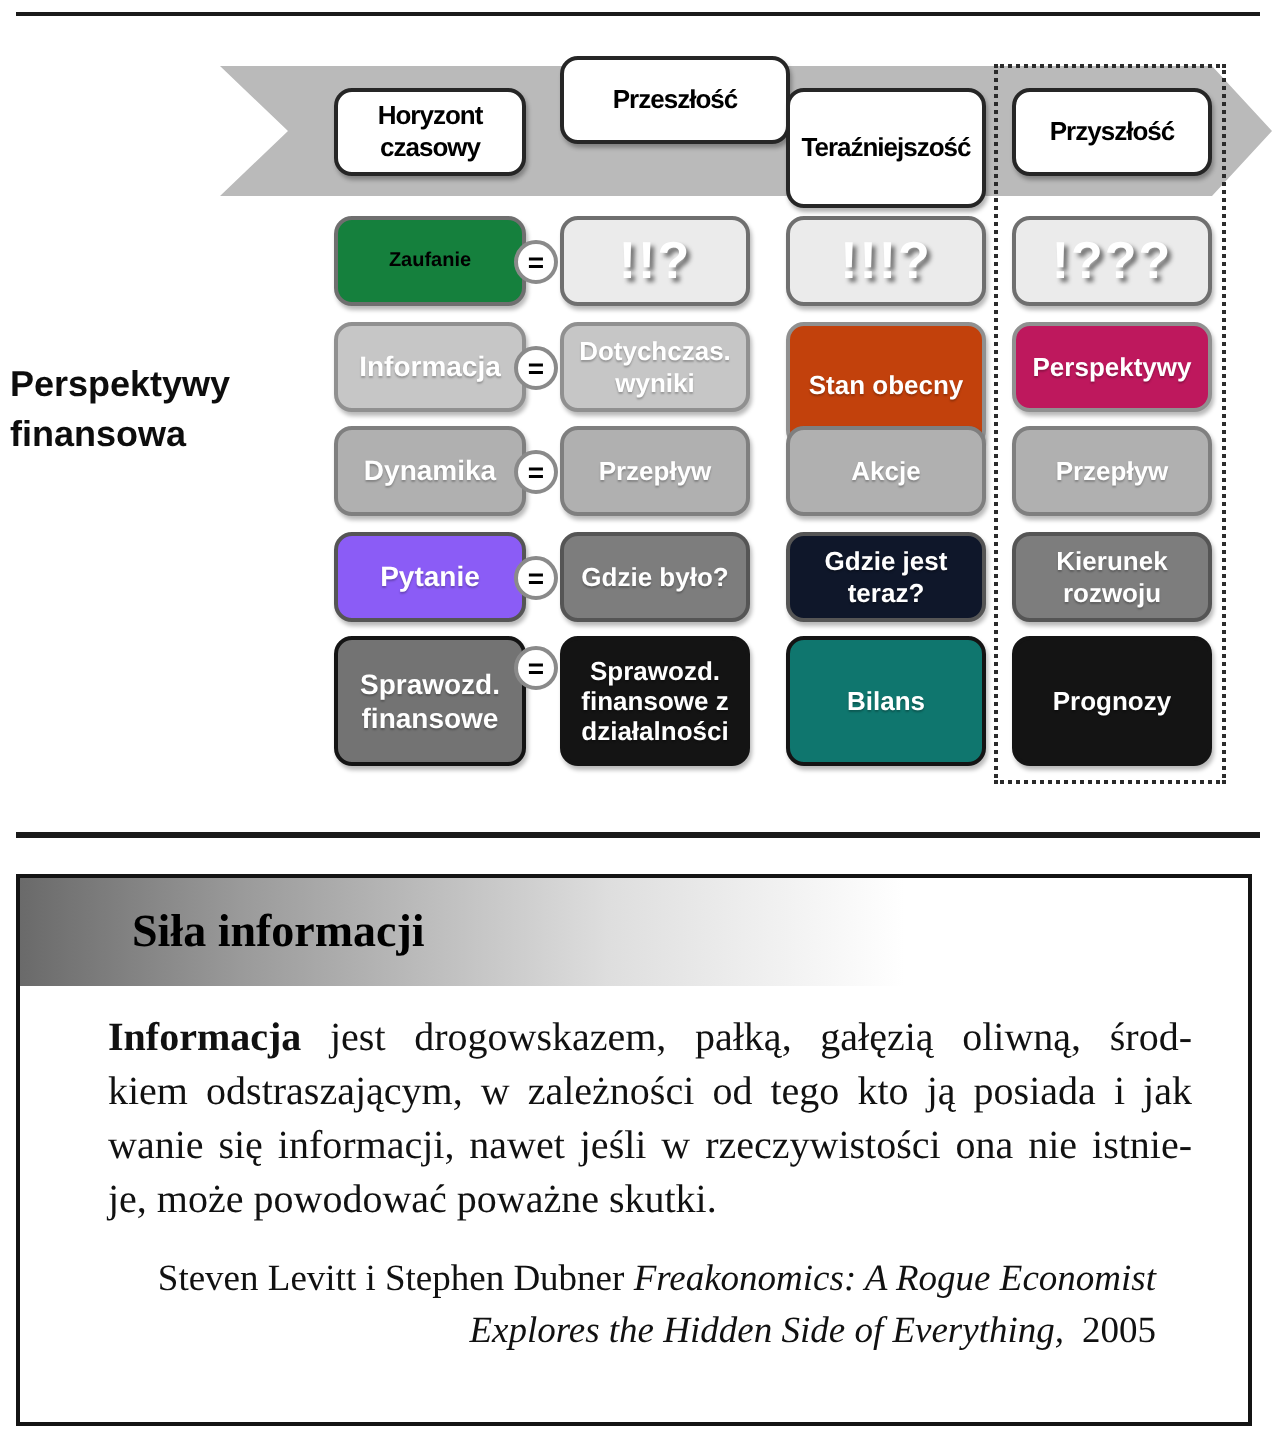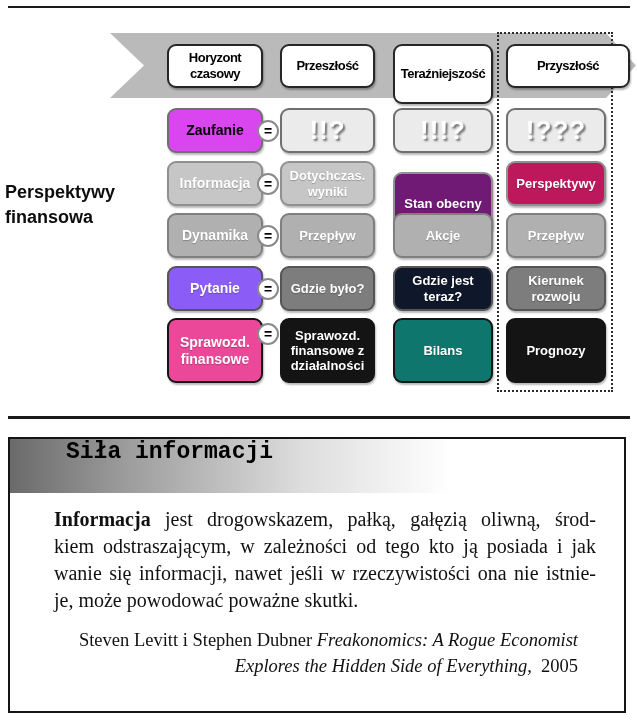--- a/index.html
+++ b/index.html
@@ -36,22 +36,22 @@
       text-shadow:2px 2px 2px rgba(110,110,110,0.95);}
 
   .eq{position:absolute;width:22px;height:22px;border-radius:50%;background:#ffffff;
       border:2px solid #8a8a8a;box-sizing:border-box;display:flex;align-items:center;justify-content:center;
       font-weight:bold;font-size:14px;color:#000;z-index:3;}
 
   
   #infobox{position:absolute;left:8px;top:437px;width:618px;height:276px;
       border:2px solid #141414;background:#fff;box-sizing:border-box;
       font-family:"Liberation Serif",serif;color:#111;}
-  #infobox-header{height:54px;display:flex;align-items:flex-start;
-      background:linear-gradient(to right,#6a6a6a 0%,#9a9a9a 18%,#dedede 48%,#ffffff 72%);font-family:Liberation Mono, monospace;}
+  #infobox-header{height:54px;display:flex;align-items:center;
+      background:linear-gradient(to right,#6a6a6a 0%,#9a9a9a 18%,#dedede 48%,#ffffff 72%);}
   #infobox-title{margin-left:56px;font-weight:bold;font-size:23px;color:#000;}
 
   #quote-paragraph{margin:13px 28px 0 44px;font-size:20px;}
   .qline{line-height:27px;text-align:justify;text-align-last:justify;}
   .qline.qlast{text-align:left;text-align-last:left;}
 
   #attribution{margin-top:13px;padding-right:46px;text-align:right;
       font-size:18.5px;line-height:26px;}
   #attribution .year{margin-left:9px;}
 </style>
@@ -61,44 +61,44 @@
 <div id="page">
 
   <div id="rule-top" class="rule"></div>
 
   <div id="diagram">
     <div id="side-label">Perspektywy finansowa</div>
     <div id="banner"></div>
     <div id="dotted-frame"></div>
 
   <div class="hcell" style="left: 167px; top: 44px; width: 96px; height: 44px;">Horyzont czasowy</div>
-      <div class="hcell" style="left: 280px; top: 44px; width: 95px; height: 44px;">Przeszłość</div>
+      <div class="hcell" style="left: 280px; top: 28px; width: 115px; height: 44px;">Przeszłość</div>
       <div class="hcell" style="left: 393px; top: 44px; width: 100px; height: 60px;">Teraźniejszość</div>
-      <div class="hcell" style="left: 506px; top: 44px; width: 124px; height: 44px;">Przyszłość</div>
-      <div class="mcell light" style="left: 167px; top: 108px; width: 96px; height: 45px; background: #d946ef; border: 2px solid rgb(111, 111, 111); color: rgb(0, 0, 0); font-size: 14px;">Zaufanie</div>
+      <div class="hcell" style="left: 506px; top: 44px; width: 100px; height: 44px;">Przyszłość</div>
+      <div class="mcell light" style="left: 167px; top: 108px; width: 96px; height: 45px; background: #15803d; border: 2px solid rgb(111, 111, 111); color: rgb(0, 0, 0); font-size: 10px;">Zaufanie</div>
       <div class="eq" style="left: 257px; top: 119.5px; width: 22px; height: 22px;">=</div>
       <div class="mcell punct" style="left: 280px; top: 108px; width: 95px; height: 45px; background: rgb(235, 235, 235); border: 2px solid rgb(111, 111, 111);">!!?</div>
       <div class="mcell punct" style="left: 393px; top: 108px; width: 100px; height: 45px; background: rgb(235, 235, 235); border: 2px solid rgb(111, 111, 111);">!!!?</div>
       <div class="mcell punct" style="left: 506px; top: 108px; width: 100px; height: 45px; background: rgb(235, 235, 235); border: 2px solid rgb(111, 111, 111);">!???</div>
       <div class="mcell" style="left: 167px; top: 161px; width: 96px; height: 45px; background: rgb(198, 198, 198); border: 2px solid rgb(144, 144, 144); color: rgb(255, 255, 255); font-size: 14px;">Informacja</div>
       <div class="eq" style="left: 257px; top: 172.5px; width: 22px; height: 22px;">=</div>
       <div class="mcell" style="left: 280px; top: 161px; width: 95px; height: 45px; background: rgb(198, 198, 198); border: 2px solid rgb(144, 144, 144); color: rgb(255, 255, 255);">Dotychczas. wyniki</div>
-      <div class="mcell" style="left: 393px; top: 172px; width: 100px; height: 63px; background: #701a75; border: 2px solid rgb(144, 144, 144); color: rgb(255, 255, 255);">Stan obecny</div>
+      <div class="mcell" style="left: 393px; top: 161px; width: 100px; height: 63px; background: #c2410c; border: 2px solid rgb(144, 144, 144); color: rgb(255, 255, 255);">Stan obecny</div>
       <div class="mcell" style="left: 506px; top: 161px; width: 100px; height: 45px; background: #be185d; border: 2px solid rgb(144, 144, 144); color: rgb(255, 255, 255);">Perspektywy</div>
       <div class="mcell" style="left: 167px; top: 213px; width: 96px; height: 45px; background: rgb(176, 176, 176); border: 2px solid rgb(127, 127, 127); color: rgb(255, 255, 255); font-size: 14px;">Dynamika</div>
       <div class="eq" style="left: 257px; top: 224.5px; width: 22px; height: 22px;">=</div>
       <div class="mcell" style="left: 280px; top: 213px; width: 95px; height: 45px; background: rgb(176, 176, 176); border: 2px solid rgb(127, 127, 127); color: rgb(255, 255, 255);">Przepływ</div>
       <div class="mcell" style="left: 393px; top: 213px; width: 100px; height: 45px; background: rgb(176, 176, 176); border: 2px solid rgb(127, 127, 127); color: rgb(255, 255, 255);">Akcje</div>
       <div class="mcell" style="left: 506px; top: 213px; width: 100px; height: 45px; background: rgb(176, 176, 176); border: 2px solid rgb(127, 127, 127); color: rgb(255, 255, 255);">Przepływ</div>
       <div class="mcell" style="left: 167px; top: 266px; width: 96px; height: 45px; background: #8b5cf6; border: 2px solid rgb(85, 85, 85); color: rgb(255, 255, 255); font-size: 14px;">Pytanie</div>
       <div class="eq" style="left: 257px; top: 277.5px; width: 22px; height: 22px;">=</div>
       <div class="mcell" style="left: 280px; top: 266px; width: 95px; height: 45px; background: rgb(125, 125, 125); border: 2px solid rgb(85, 85, 85); color: rgb(255, 255, 255);">Gdzie było?</div>
       <div class="mcell" style="left: 393px; top: 266px; width: 100px; height: 45px; background: #0f172a; border: 2px solid rgb(85, 85, 85); color: rgb(255, 255, 255);">Gdzie jest teraz?</div>
       <div class="mcell" style="left: 506px; top: 266px; width: 100px; height: 45px; background: rgb(125, 125, 125); border: 2px solid rgb(85, 85, 85); color: rgb(255, 255, 255);">Kierunek rozwoju</div>
-      <div class="mcell" style="left: 167px; top: 318px; width: 96px; height: 65px; background: #ec4899; border: 2px solid rgb(20, 20, 20); color: rgb(255, 255, 255); font-size: 14px;">Sprawozd. finansowe</div>
+      <div class="mcell" style="left: 167px; top: 318px; width: 96px; height: 65px; background: #737373; border: 2px solid rgb(20, 20, 20); color: rgb(255, 255, 255); font-size: 14px;">Sprawozd. finansowe</div>
       <div class="eq" style="left: 257px; top: 323px; width: 22px; height: 22px;">=</div>
       <div class="mcell" style="left: 280px; top: 318px; width: 95px; height: 65px; background: rgb(20, 20, 20); border: 2px solid rgb(20, 20, 20); color: rgb(255, 255, 255);">Sprawozd. finansowe z działalności</div>
       <div class="mcell" style="left: 393px; top: 318px; width: 100px; height: 65px; background: #0f766e; border: 2px solid rgb(20, 20, 20); color: rgb(255, 255, 255);">Bilans</div>
       <div class="mcell" style="left: 506px; top: 318px; width: 100px; height: 65px; background: rgb(20, 20, 20); border: 2px solid rgb(20, 20, 20); color: rgb(255, 255, 255);">Prognozy</div>
     </div>
 
   <div id="rule-mid" class="rule"></div>
 
   <div id="infobox">
     <div id="infobox-header">

